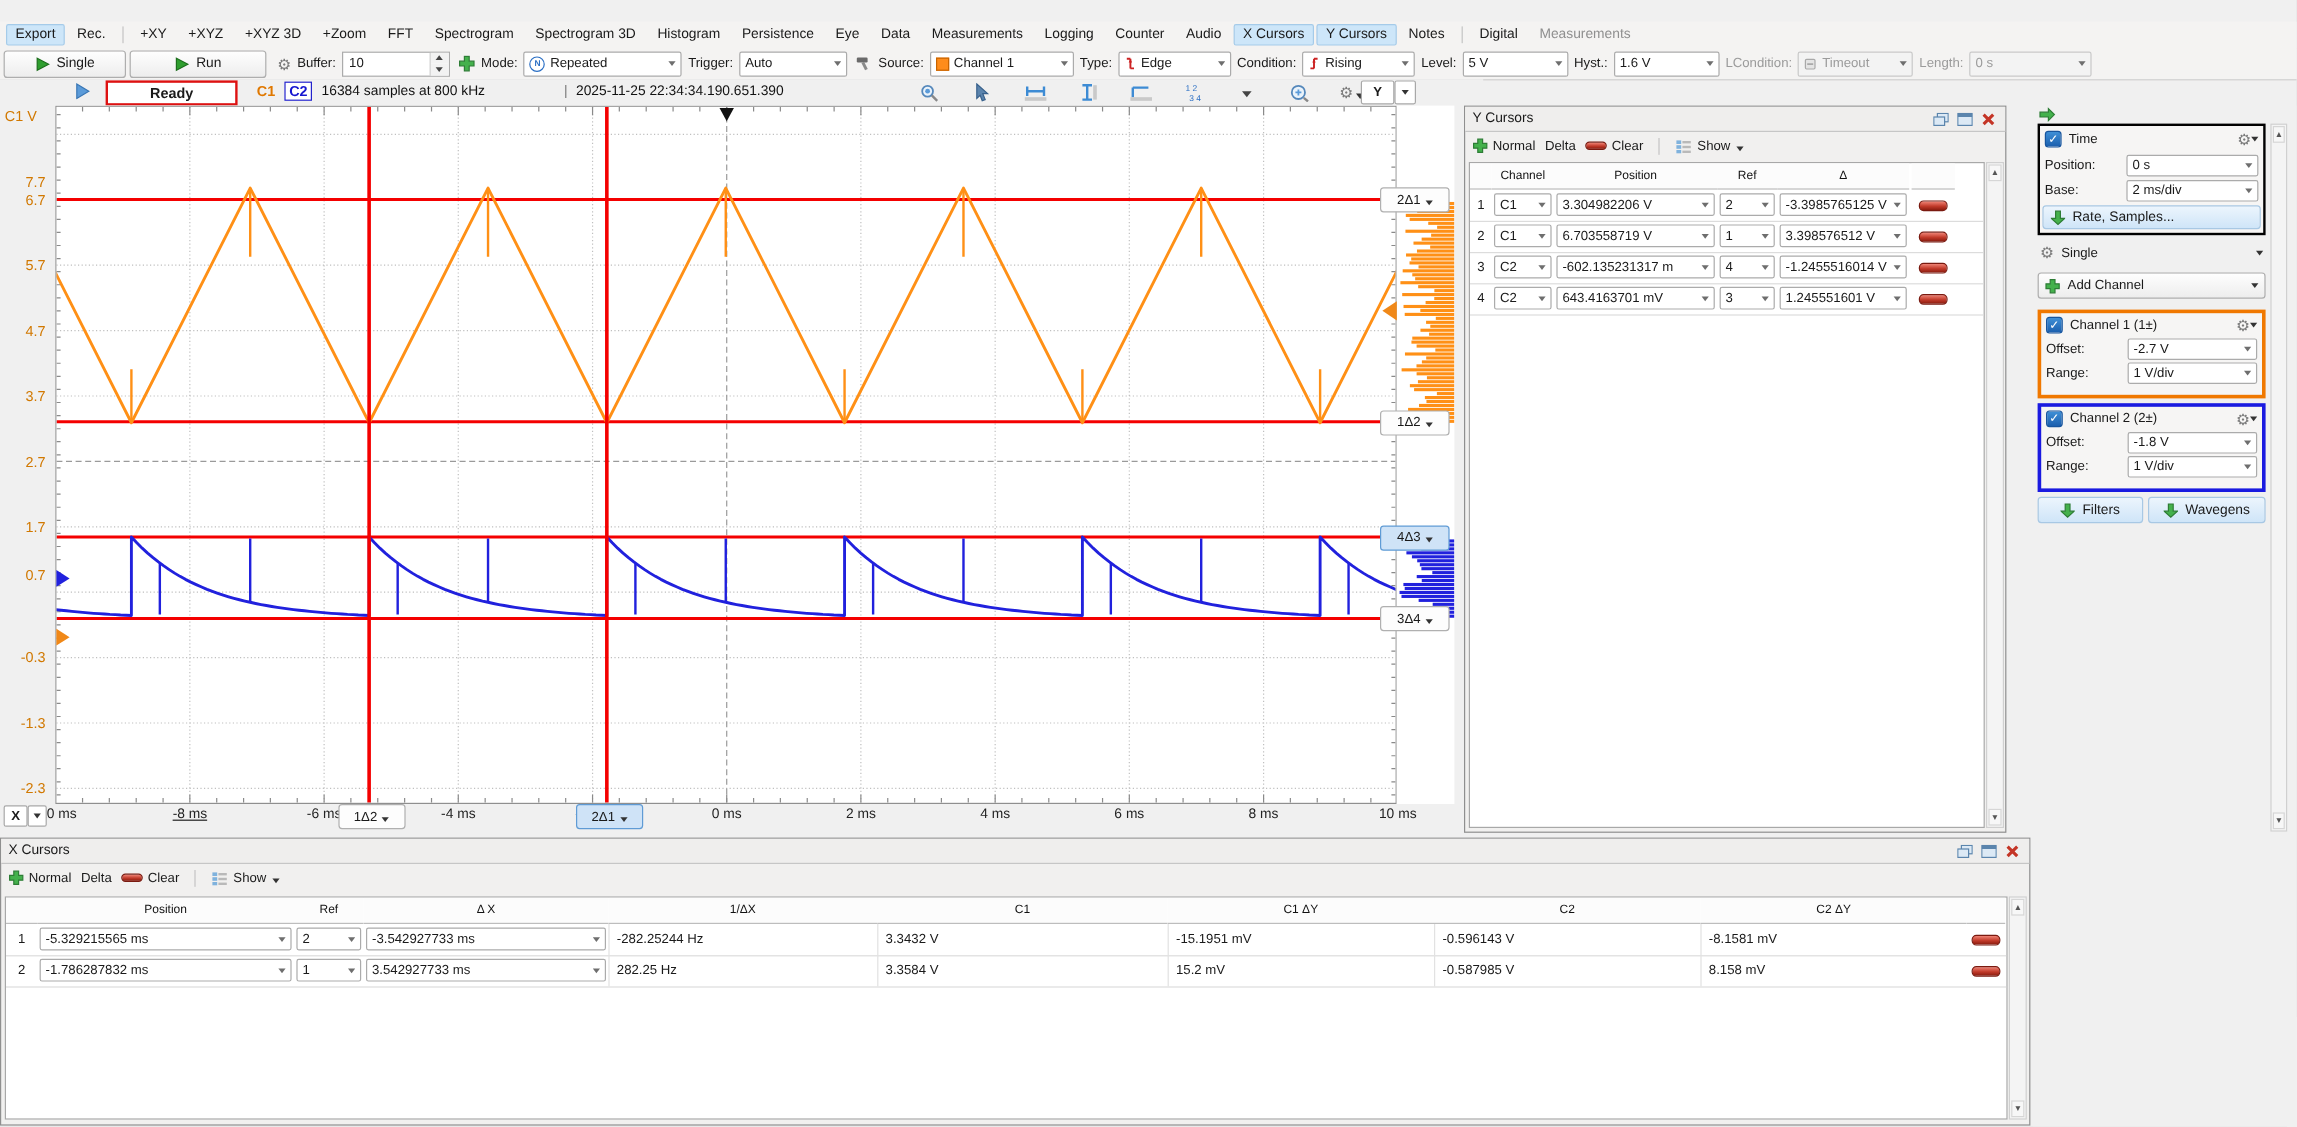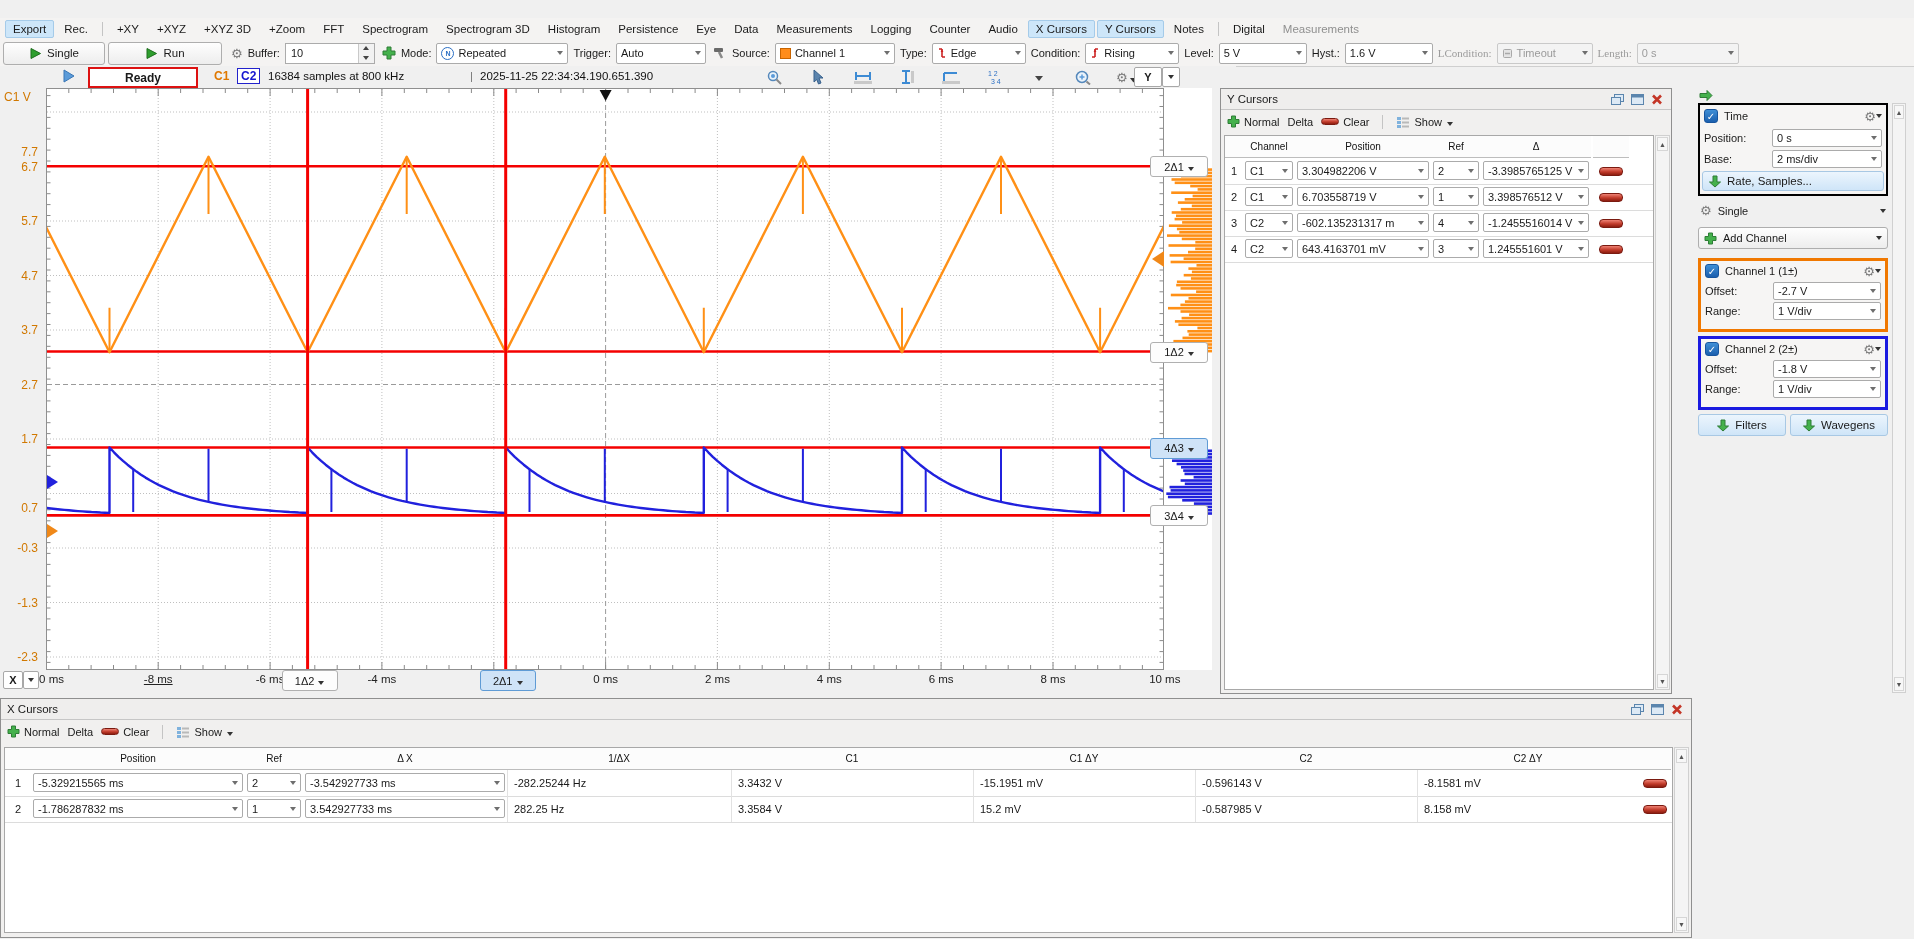--- a/index.html
+++ b/index.html
@@ -14,21 +14,21 @@
   #viewbar{left:0;top:18px;width:1914px;height:22px;background:#f4f3f2;border-bottom:1px solid #dedede;display:flex;align-items:center;padding-left:4px;}
   .view-item{padding:2px 7px;margin:0 1px;border:1px solid transparent;border-radius:2px;font-size:11.5px;white-space:nowrap;}
   .view-item.active{background:#cde6f9;border-color:#a5cbe9;}
   .view-item.disabled{color:#8f8f8f;}
   .vsep{width:1px;height:14px;background:#c4c4c4;margin:0 5px;}
 
   
   #toolbar{left:0;top:40px;width:1914px;height:26px;background:#f4f3f2;border-bottom:1px solid #cfcfcf;display:flex;align-items:center;gap:3px;padding-left:3px;}
   .tbtn{height:21px;border:1px solid #aeaeae;border-radius:3px;background:linear-gradient(#fefefe,#ededed);display:flex;align-items:center;justify-content:center;gap:5px;font-size:11.5px;}
   .lbl{margin:0 2px;white-space:nowrap;}
-  .lbl.gray{color:#9b9b9b;font-family:Liberation Serif, serif;}
+  .lbl.gray{color:#9b9b9b;}
   .dd{height:19px;background:#fff;border:1px solid #ababab;border-radius:2px;display:flex;align-items:center;gap:4px;padding:0 4px;font-size:11px;white-space:nowrap;overflow:hidden;}
   .dd.gray{color:#9b9b9b;background:#f3f3f3;border-color:#c9c9c9;}
   .crt{width:0;height:0;border-left:3.5px solid transparent;border-right:3.5px solid transparent;border-top:4.5px solid #6e6e6e;margin-left:auto;flex:none;}
   .crt.blk{border-top-color:#333;}
   .spin{height:19px;background:#fff;border:1px solid #ababab;display:flex;align-items:stretch;width:88px;}
   .spin .val{flex:1;display:flex;align-items:center;padding-left:5px;}
   .spin .arrs{width:15px;border-left:1px solid #c9c9c9;display:flex;flex-direction:column;}
   .spin .arrs div{flex:1;display:flex;align-items:center;justify-content:center;background:#f2f2f2;}
   .tri-up{width:0;height:0;border-left:3px solid transparent;border-right:3px solid transparent;border-bottom:4px solid #444;}
   .tri-dn{width:0;height:0;border-left:3px solid transparent;border-right:3px solid transparent;border-top:4px solid #444;}
@@ -292,21 +292,21 @@
 
   <span class="abs" id="c1unit" style="left:4px;top:90px;">C1 V</span>
   <div id="ylabels">
       <div class="ylab abs" style="left: 0px; top: 105px; margin-top: 40px;">7.7</div>
       <div class="ylab abs" style="left: 0px; top: 159.5px;">6.7</div>
       <div class="ylab abs" style="left: 0px; top: 214px;">5.7</div>
       <div class="ylab abs" style="left: 0px; top: 268.5px;">4.7</div>
       <div class="ylab abs" style="left: 0px; top: 323px;">3.7</div>
       <div class="ylab abs" style="left: 0px; top: 377.5px;">2.7</div>
       <div class="ylab abs" style="left: 0px; top: 432px;">1.7</div>
-      <div class="ylab abs" style="left: 0px; top: 501px;">0.7</div>
+      <div class="ylab abs" style="left: 0px; top: 472px;">0.7</div>
       <div class="ylab abs" style="left: 0px; top: 541px;">-0.3</div>
       <div class="ylab abs" style="left: 0px; top: 595.5px;">-1.3</div>
       <div class="ylab abs" style="left: 0px; top: 650px;">-2.3</div>
     </div>
   <div id="plotwrap" class="abs" style="left:46px;top:88px;width:1118px;height:582px;background:#fff;"><svg width="1118" height="582">
         <rect x="0" y="0" width="1118" height="582" fill="#ffffff"></rect>
         <defs>
           <clipPath id="pc">
             <rect x="1" y="1" width="1116" height="580"></rect>
           </clipPath>

